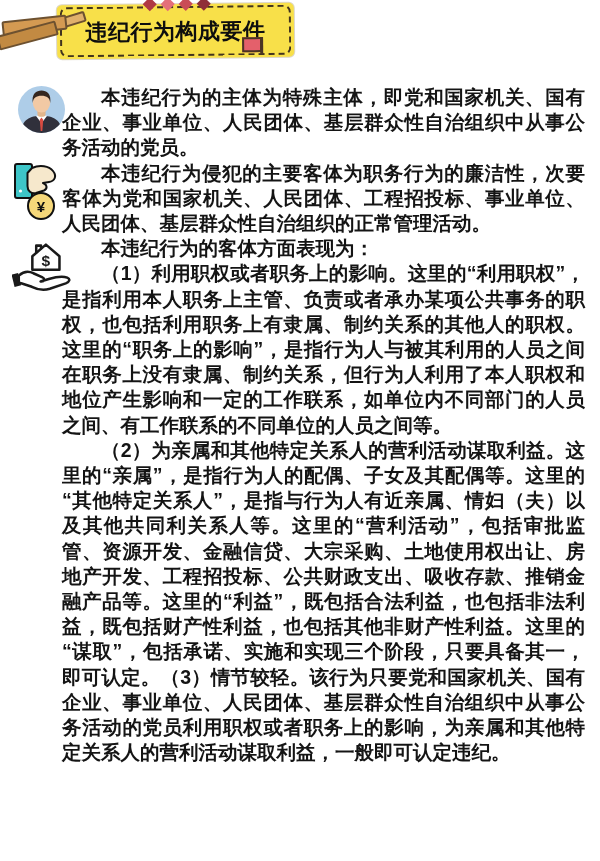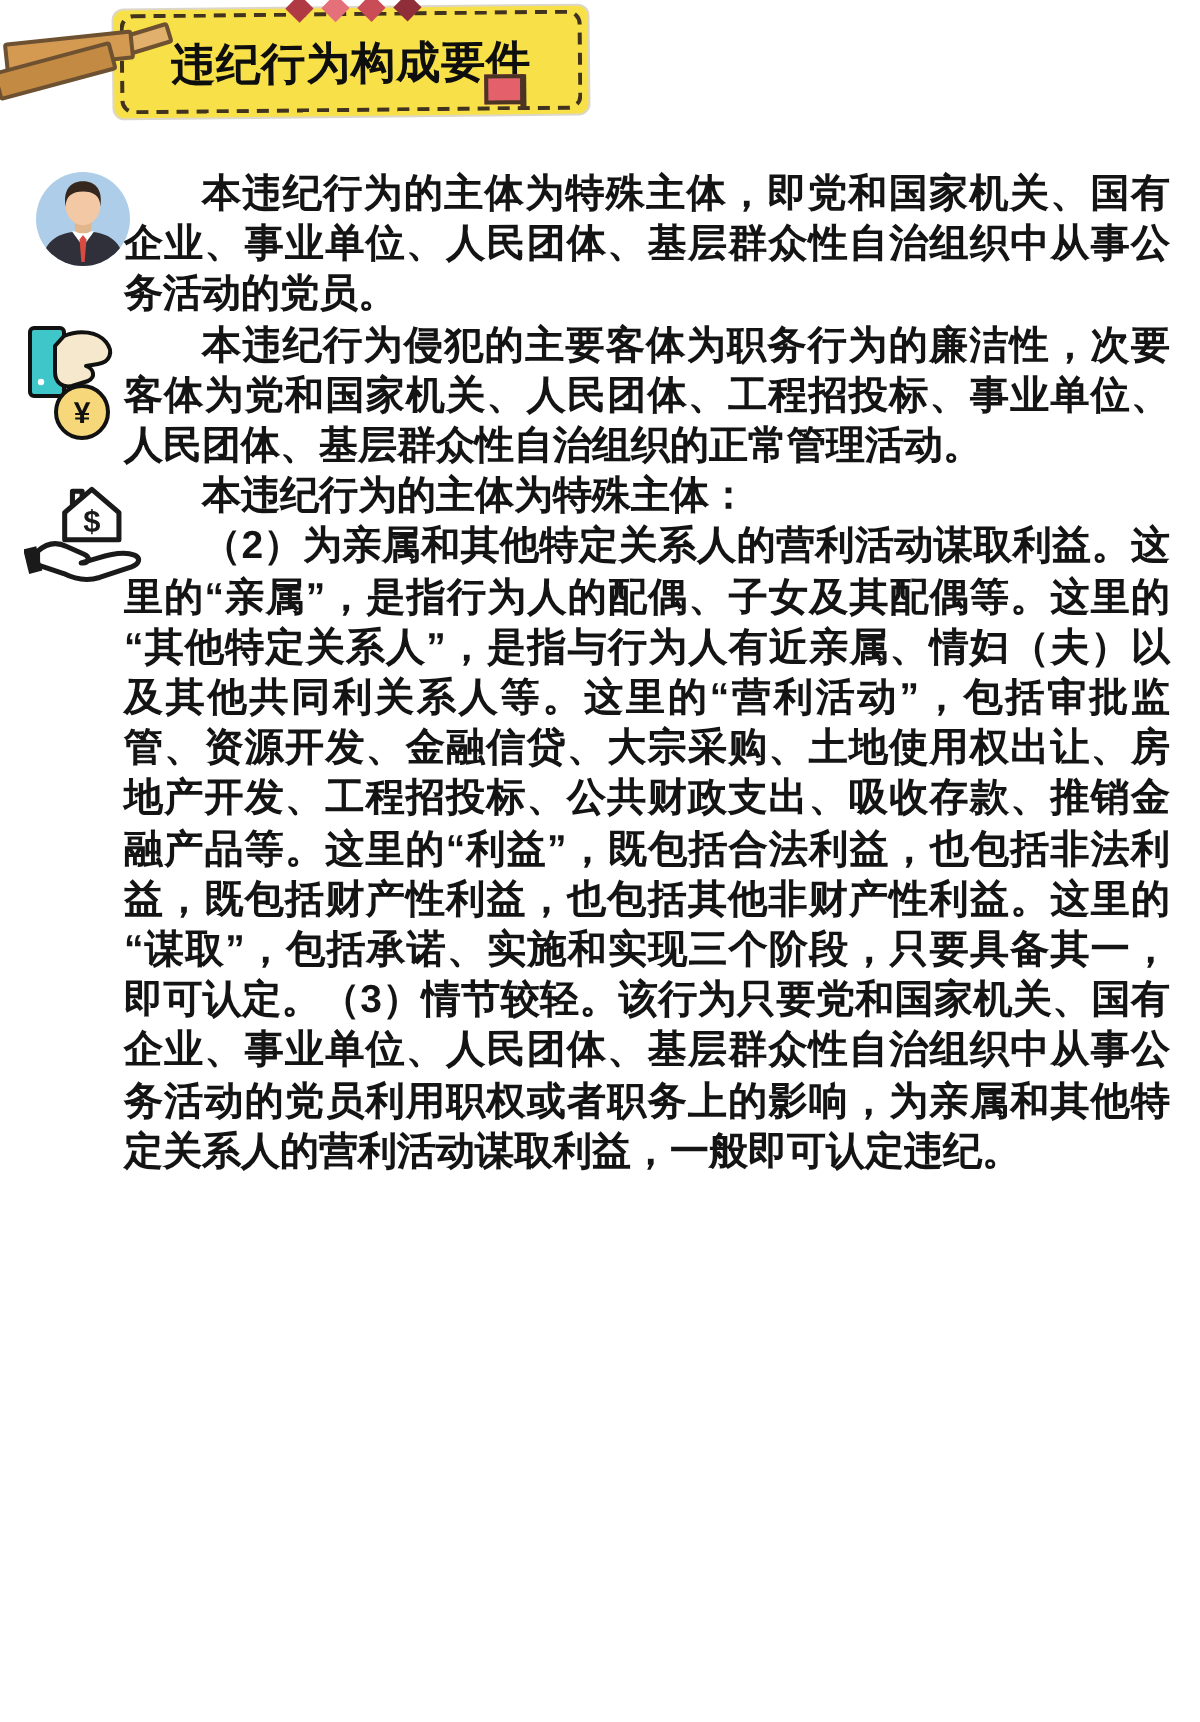--- a/index.html
+++ b/index.html
@@ -116,18 +116,19 @@
     <section>
       <svg class="sec-icon icon-objective" viewBox="0 0 64 52">
         <g fill="none" stroke="#1a1a1a" stroke-width="2.6" stroke-linejoin="round" stroke-linecap="round">
           <path d="M21 17 L35 5 L49 17 L49 31 L21 31 Z"></path>
           <path d="M25 13 L25 6 L30 6 L30 9"></path>
           <path d="M7 37 C12 32.5 17 32 22 34.5 L31 38.5 C34.5 40 33.5 43.5 29.5 43 L38 40.5 C46 38 52 37 57 39 C60.5 40.5 59.5 43.5 55.5 45 L39 50.5 C32.5 52.5 26.5 51.5 20.5 48.5 L7 44 Z"></path>
         </g>
         <text x="35" y="27" font-size="16" font-weight="bold" text-anchor="middle" fill="#1a1a1a">$</text>
         <rect x="1" y="35" width="7" height="13" fill="#1a1a1a" transform="rotate(-14 4.5 41.5)"></rect>
       </svg>
-      <p>本违纪行为的主体为特殊主体：</p>
+      <p>本违纪行为的客体方面表现为：</p>
+      <p>（1）利用职权或者职务上的影响。这里的“利用职权”，是指利用本人职务上主管、负责或者承办某项公共事务的职权，也包括利用职务上有隶属、制约关系的其他人的职权。这里的“职务上的影响”，是指行为人与被其利用的人员之间在职务上没有隶属、制约关系，但行为人利用了本人职权和地位产生影响和一定的工作联系，如单位内不同部门的人员之间、有工作联系的不同单位的人员之间等。</p>
       <p>（2）为亲属和其他特定关系人的营利活动谋取利益。这里的“亲属”，是指行为人的配偶、子女及其配偶等。这里的“其他特定关系人”，是指与行为人有近亲属、情妇（夫）以及其他共同利关系人等。这里的“营利活动”，包括审批监管、资源开发、金融信贷、大宗采购、土地使用权出让、房地产开发、工程招投标、公共财政支出、吸收存款、推销金融产品等。这里的“利益”，既包括合法利益，也包括非法利益，既包括财产性利益，也包括其他非财产性利益。这里的“谋取”，包括承诺、实施和实现三个阶段，只要具备其一，即可认定。（3）情节较轻。该行为只要党和国家机关、国有企业、事业单位、人民团体、基层群众性自治组织中从事公务活动的党员利用职权或者职务上的影响，为亲属和其他特定关系人的营利活动谋取利益，一般即可认定违纪。</p>
     </section>
 
   </div>
 </div>
 
 </body></html>

